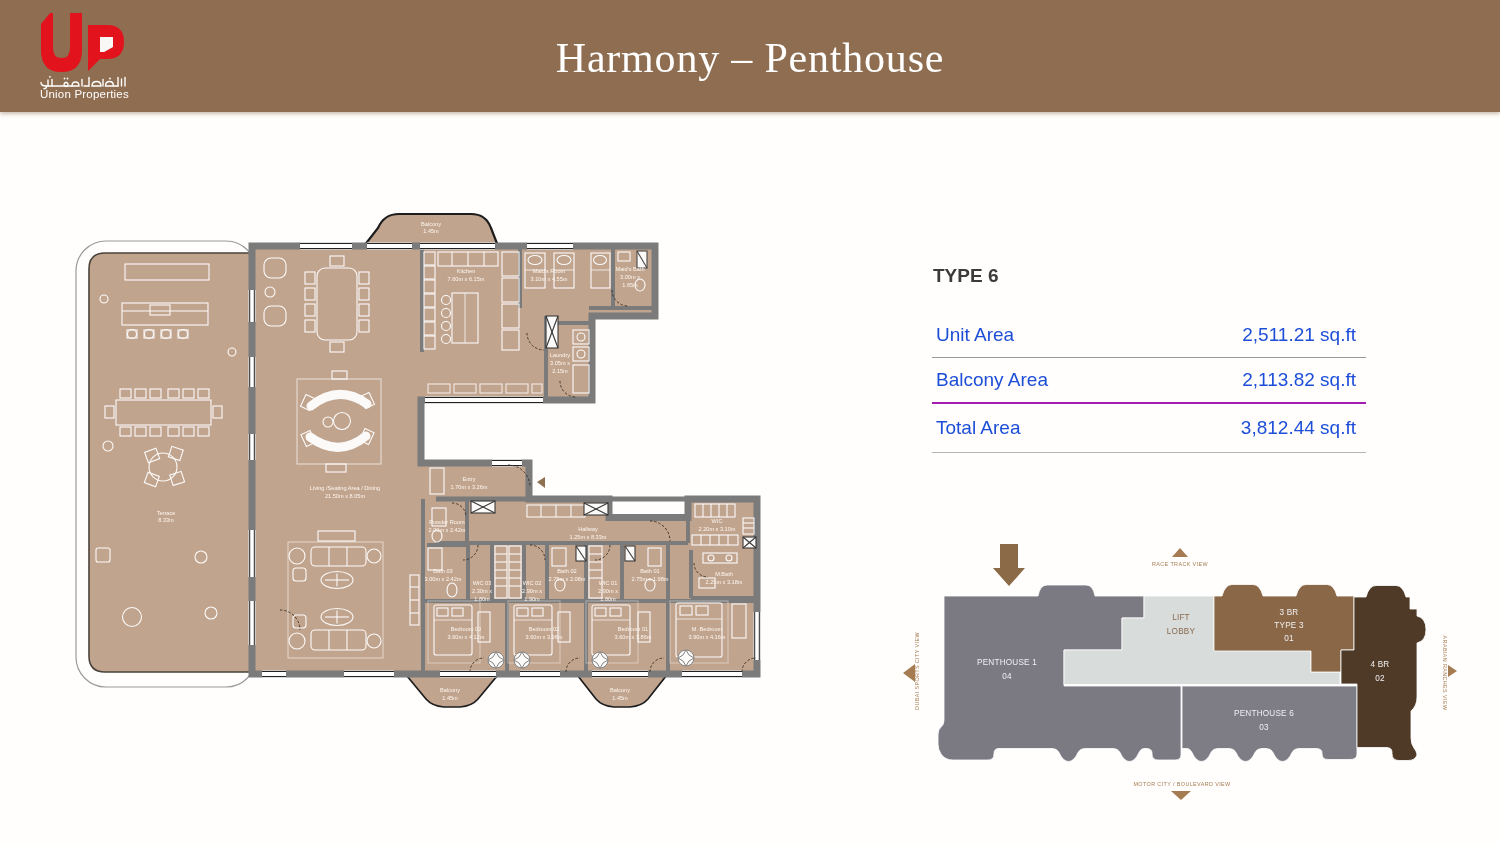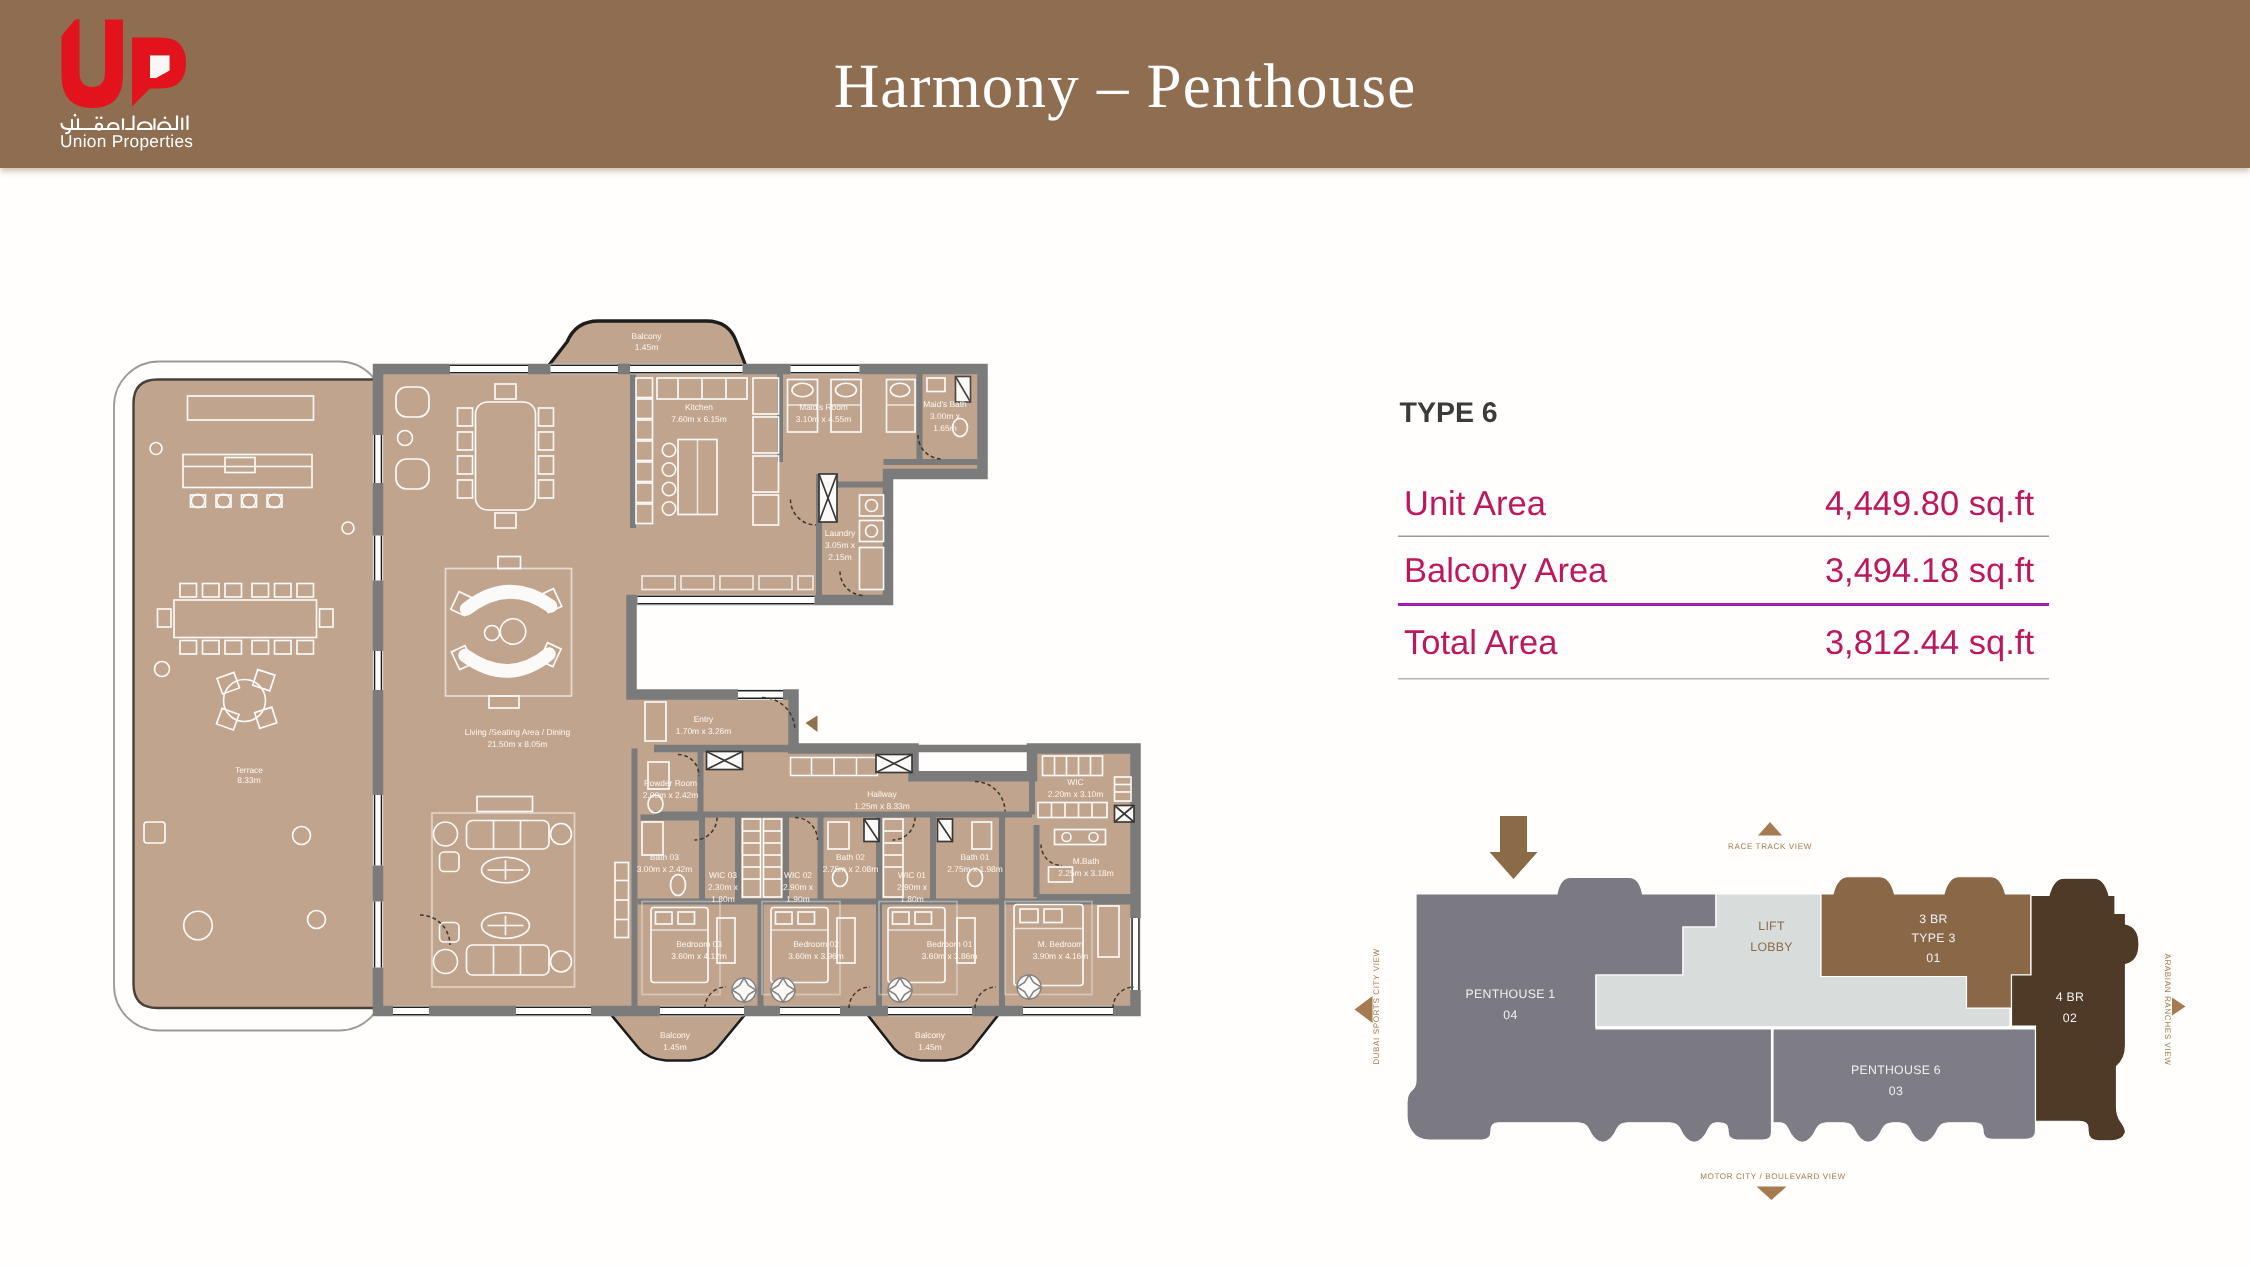--- a/index.html
+++ b/index.html
@@ -5,21 +5,21 @@
   html,body{margin:0;padding:0;}
   body{width:1500px;height:844px;background:#fffefd;position:relative;overflow:hidden;
        font-family:"Liberation Sans", sans-serif;}
   .header{position:absolute;left:0;top:0;width:1500px;height:112px;background:#8E6D50;
           box-shadow:0 2px 4px rgba(140,110,80,0.45);}
   .title{position:absolute;left:0;top:34px;width:1500px;text-align:center;
          font-family:Liberation Serif, serif;font-size:42px;color:#ffffff;letter-spacing:0.8px;}
   .logo{position:absolute;left:0;top:0;text-decoration:underline;}
   .type1{position:absolute;left:933px;top:265px;font-size:19px;font-weight:bold;
          color:#3b3b3b;letter-spacing:0px;}
-  .tbl{position:absolute;left:932px;top:313px;width:434px;color:#be185d;font-size:23px;}
+  .tbl{position:absolute;left:932px;top:313px;width:434px;color:#1d4ed8;font-size:19px;}
   .row{height:44px;line-height:44px;position:relative;padding-left:4px;}
   .row:last-child{height:48px;line-height:48px;}
   .row .v{position:absolute;right:10px;top:0;}
   .l1{border-bottom:1px solid #999999;}
   .l2{border-bottom:2px solid #a21caf;}
   .l3{border-bottom:1px solid #b5b5b5;}
 </style>
 </head>
 <body>
 <div class="header"></div>
@@ -54,22 +54,22 @@
   </g>
   <circle cx="110" cy="78.5" r="0.9" fill="#ffffff"></circle>
   <circle cx="64.5" cy="78.5" r="0.9" fill="#ffffff"></circle>
   <circle cx="67.5" cy="78.5" r="0.9" fill="#ffffff"></circle>
   <circle cx="50" cy="76.8" r="0.9" fill="#ffffff"></circle>
   <text x="40" y="98" font-family="Liberation Sans, sans-serif" font-size="11.5" fill="#ffffff" letter-spacing="0.2">Union Properties</text>
 </svg>
 </div>
 <div class="type1">TYPE 6</div>
 <div class="tbl">
-  <div class="row l1">Unit Area<span class="v">4,449.80 sq.ft</span></div>
-  <div class="row l2">Balcony Area<span class="v">3,494.18 sq.ft</span></div>
+  <div class="row l1">Unit Area<span class="v">2,511.21 sq.ft</span></div>
+  <div class="row l2">Balcony Area<span class="v">2,113.82 sq.ft</span></div>
   <div class="row l3">Total Area<span class="v">3,812.44 sq.ft</span></div>
 </div>
 <svg id="plan" width="1500" height="844" viewBox="0 0 1500 844" style="position:absolute;left:0;top:0;">
 
   <g id="fp">
 
     <rect x="76" y="241" width="180" height="446" rx="30" fill="none" stroke="#9a9a9a" stroke-width="1.2"></rect>
 
     <path d="M105,253 H251 V672 H105 Q89,672 89,656 V269 Q89,253 105,253 Z" fill="#C1A48E" stroke="#4a423a" stroke-width="1.6"></path>
 

